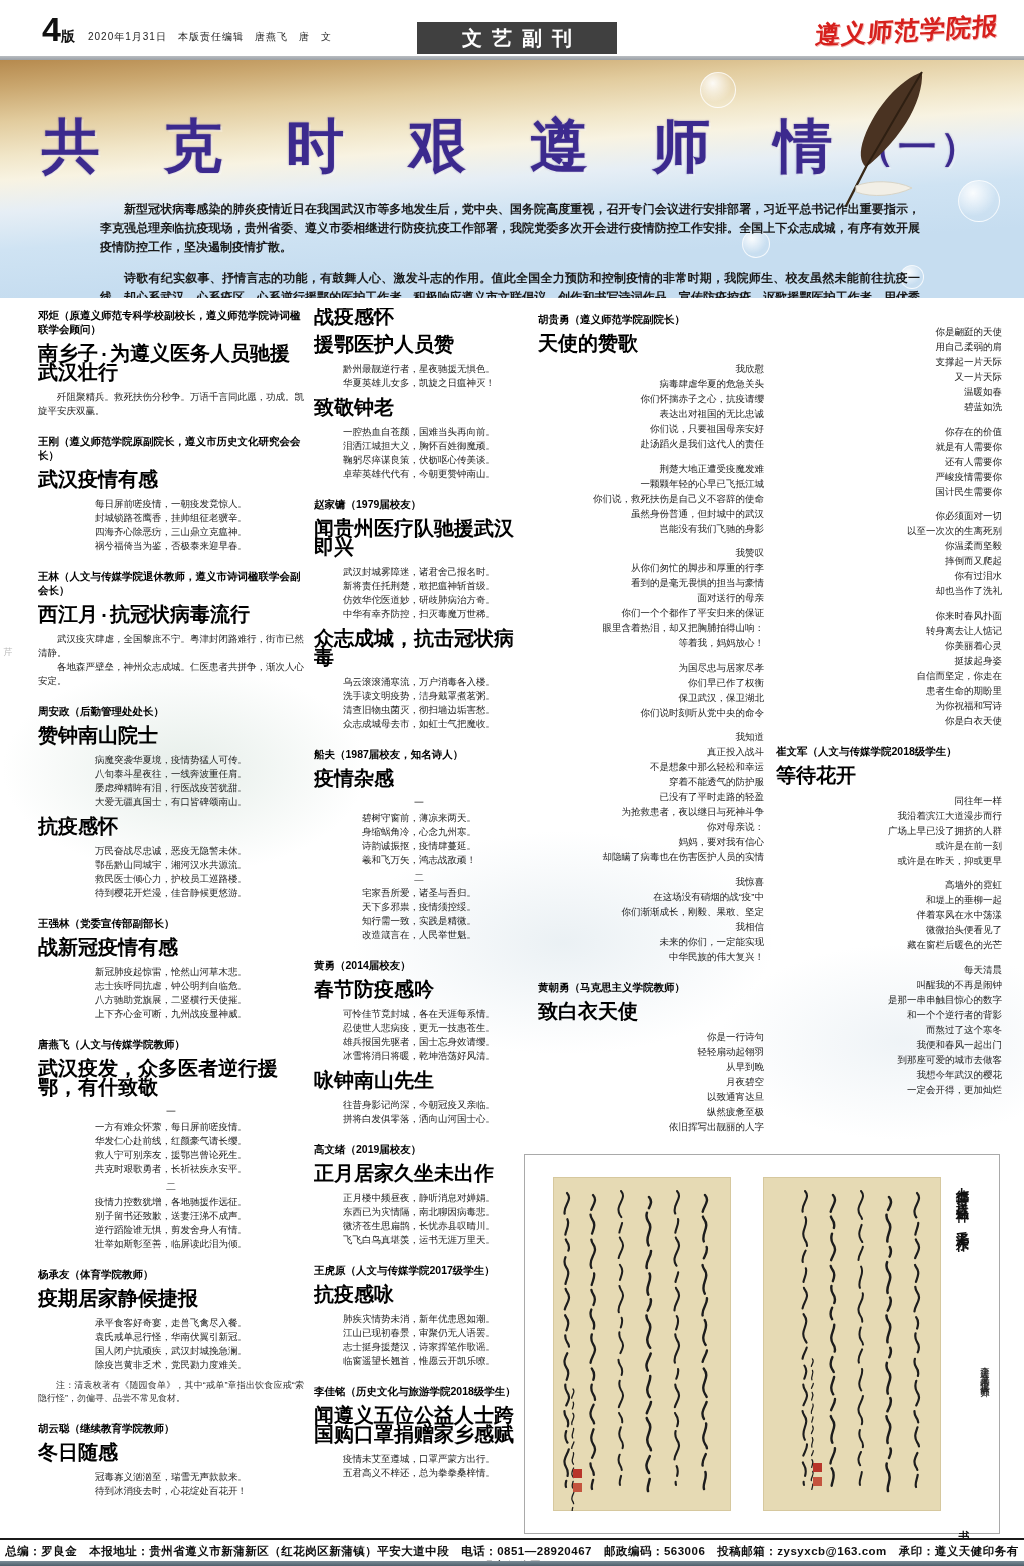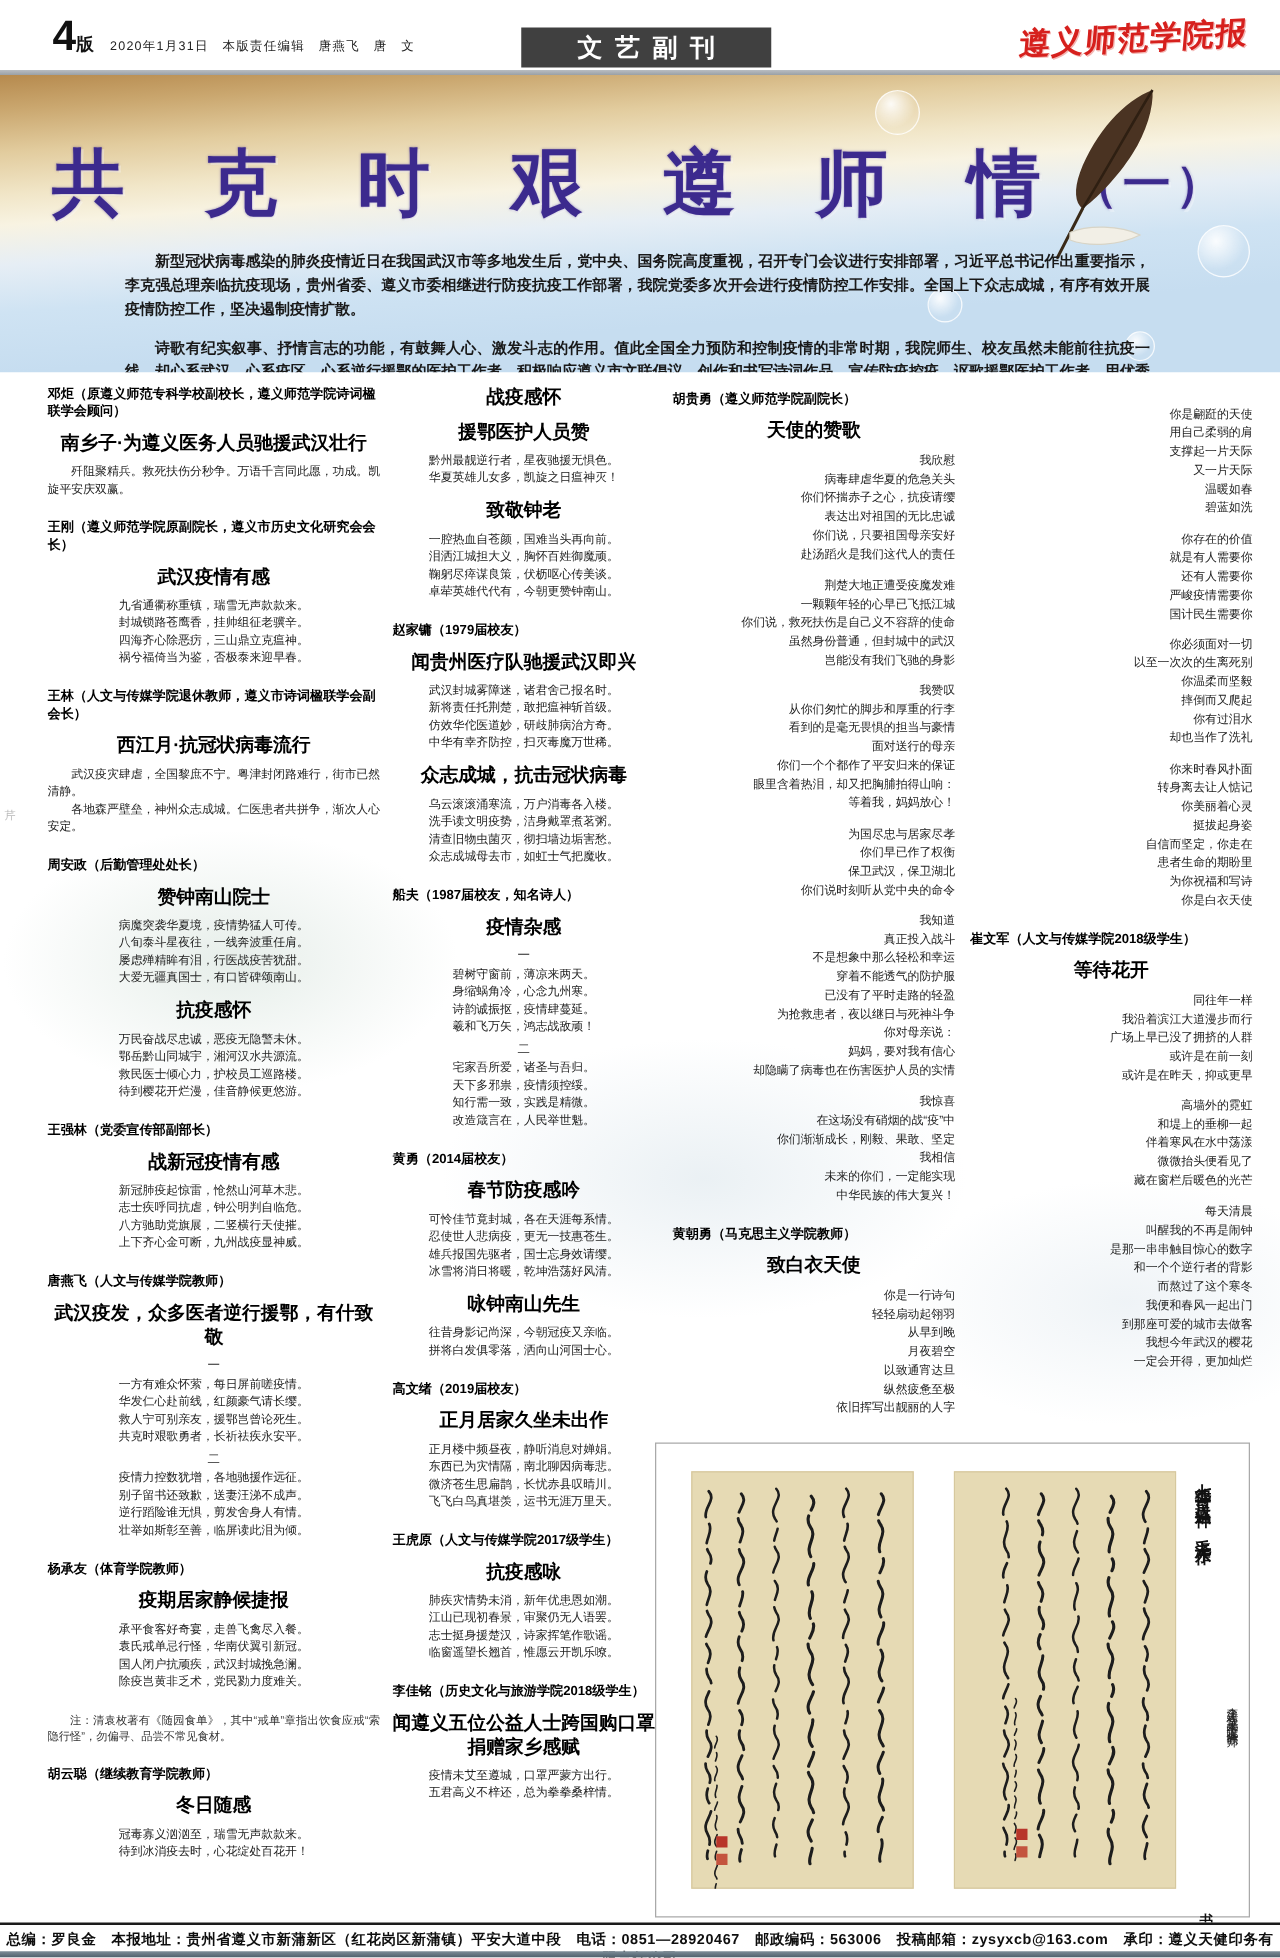--- a/index.html
+++ b/index.html
@@ -41,27 +41,27 @@
      #ffffff;}
   .col{position:absolute;overflow:hidden;}
   #col-0{left:38px; top:10px;width:266px;height:1222px;}
   #col-1{left:314px;top:10px;width:210px;height:1222px;}
   #col-2{left:538px;top:14px;width:226px;height:838px;}
   #col-3{left:776px;top:26px;width:226px;height:826px;}
 
   .blk{margin:0;}
   .blk-author{font-weight:bold;font-size:10.5px;line-height:14px;margin:16px 0 5px;color:#000;}
   .blk:first-child{margin-top:0;}
-  .blk-title{text-align:center;font-weight:bold;font-size:15px;line-height:19px;margin:9px 0 7px;color:#000;}
+  .blk-title{text-align:left;font-weight:bold;font-size:20px;line-height:19px;margin:9px 0 7px;color:#000;font-family:Liberation Mono, monospace;}
   .blk-subtitle{text-align:center;font-size:10px;line-height:13px;margin:2px 0;color:#222;}
   .blk-verse{text-align:center;font-size:9.5px;line-height:14px;color:#222;margin-bottom:4px;}
   .blk-prose{font-size:9.5px;line-height:14px;color:#222;margin-bottom:4px;}
   .blk-prose .line{text-indent:2em;text-align:justify;}
   .blk-free{font-size:9.5px;line-height:15px;color:#222;padding-left:2.4em;text-align:right;}
-  .blk-note{font-size:9px;line-height:13px;color:#333;margin-top:17px;}
+  .blk-note{font-size:9px;line-height:13px;color:#333;margin-top:7px;}
   .blk-note .line{text-indent:2em;text-align:justify;}
   .line{min-height:1em;}
   .gap{height:8px;}
 
   .side-note{position:absolute;left:1px;top:342px;writing-mode:vertical-rl;
              font-size:9px;color:#b9b9b9;letter-spacing:2px;}
 
   
   .calli-box{position:absolute;left:524px;top:856px;width:474px;height:378px;
              border:1px solid #a9a9a9;background:#fff;}
@@ -120,21 +120,21 @@
 
   <div class="col" id="col-0">
       <div class="blk blk-author">邓炬（原遵义师范专科学校副校长，遵义师范学院诗词楹联学会顾问）</div>
       <div class="blk blk-title">南乡子·为遵义医务人员驰援武汉壮行</div>
       <div class="blk blk-prose">
         <div class="line">歼阻聚精兵。救死扶伤分秒争。万语千言同此愿，功成。凯旋平安庆双赢。</div>
       </div>
       <div class="blk blk-author">王刚（遵义师范学院原副院长，遵义市历史文化研究会会长）</div>
       <div class="blk blk-title">武汉疫情有感</div>
       <div class="blk blk-verse">
-        <div class="line">九省通衢称重镇，瑞雪无声款款来。</div>
+        <div class="line">每日屏前嗟疫情，一朝疫发竟惊人。</div>
         <div class="line">封城锁路苍鹰香，挂帅组征老骥辛。</div>
         <div class="line">四海齐心除恶疠，三山鼎立克瘟神。</div>
         <div class="line">祸兮福倚当为鉴，否极泰来迎早春。</div>
       </div>
       <div class="blk blk-author">王林（人文与传媒学院退休教师，遵义市诗词楹联学会副会长）</div>
       <div class="blk blk-title">西江月·抗冠状病毒流行</div>
       <div class="blk blk-prose">
         <div class="line">武汉疫灾肆虐，全国黎庶不宁。粤津封闭路难行，街市已然清静。</div>
         <div class="line">各地森严壁垒，神州众志成城。仁医患者共拼争，渐次人心安定。</div>
       </div>

